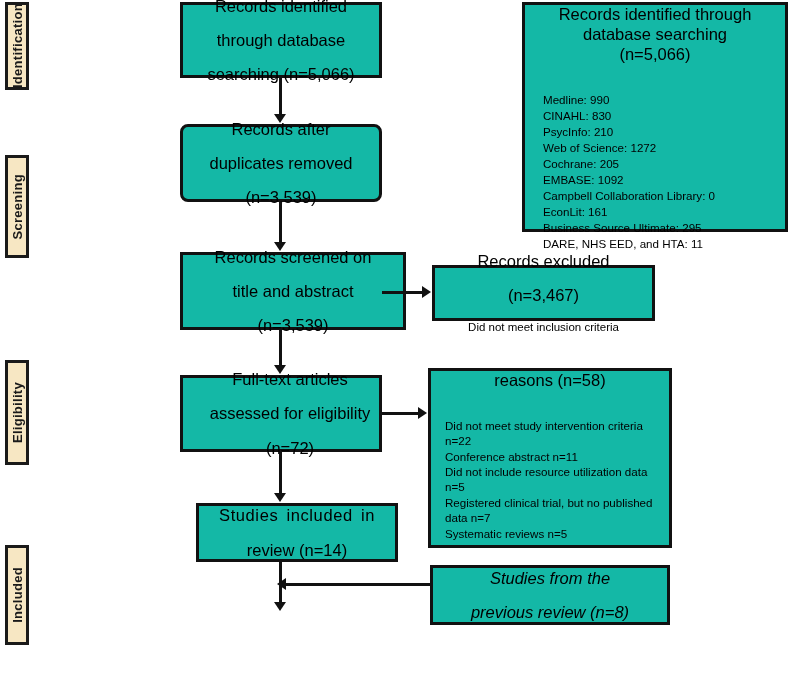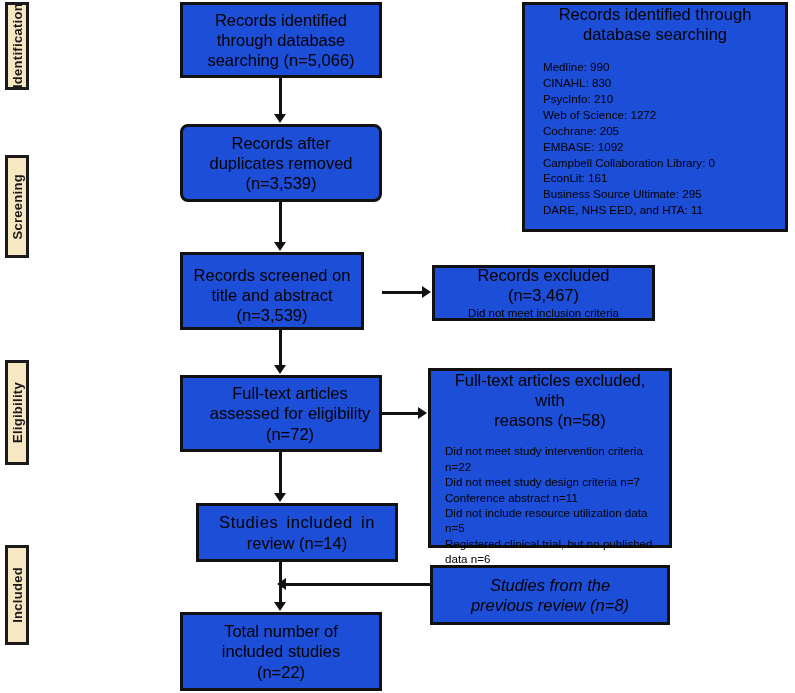--- a/index.html
+++ b/index.html
@@ -35,29 +35,30 @@
     font-size: 13px;
     font-weight: bold;
     letter-spacing: 0.3px;
     white-space: nowrap;
     color: #1a1a1a;
   }
 
   
   .box {
     position: absolute;
-    background: #1d4ed8;
+    background: #14b8a6;
     border: 3px solid #111111;
     box-sizing: border-box;
     display: flex;
     flex-direction: column;
     align-items: center;
     justify-content: center;
     text-align: center;
     padding: 2px 6px;
+    gap: 14px;
   }
   .box .title {
     font-size: 16.5px;
     line-height: 1.22;
     color: #000;
   }
   .box .title.spaced {
     letter-spacing: 0.6px;
     word-spacing: 3px;
   }
@@ -154,47 +155,43 @@
     <div class="title">through database</div>
     <div class="title">searching (n=5,066)</div>
   </div>
 
   <div class="box" style="left:180px; top:124px; width:202px; height:78px;border-radius:8px;">
     <div class="title">Records after</div>
     <div class="title">duplicates removed</div>
     <div class="title">(n=3,539)</div>
   </div>
 
-  <div class="box" style="left:180px; top:252px; width:184px; height:78px;justify-content:flex-end;">
+  <div class="box" style="left:180px; top:252px; width:226px; height:78px;">
     <div class="title">Records screened on</div>
     <div class="title">title and abstract</div>
     <div class="title">(n=3,539)</div>
   </div>
 
   <div class="box" style="left:180px; top:375px; width:202px; height:77px;padding-left:24px;">
     <div class="title">Full-text articles</div>
     <div class="title">assessed for eligibility</div>
     <div class="title">(n=72)</div>
   </div>
 
   <div class="box" style="left:180px; top:503px; width:202px; height:59px;margin-left:16px;">
     <div class="title spaced">Studies  included  in</div>
     <div class="title">review (n=14)</div>
   </div>
 
-  <div class="box" style="left:180px; top:612px; width:202px; height:79px;">
-    <div class="title">Total number of</div>
-    <div class="title">included studies</div>
-    <div class="title">(n=22)</div>
-  </div>
 
   <div class="box listbox" style="left:522px; top:2px; width:266px; height:230px;">
     <div class="heading">
       <div>Records identified through</div>
       <div>database searching</div>
+      <div>(n=5,066)</div>
     </div>
     <ul>
       <li>Medline: 990</li>
       <li>CINAHL: 830</li>
       <li>PsycInfo: 210</li>
       <li>Web of Science: 1272</li>
       <li>Cochrane: 205</li>
       <li>EMBASE: 1092</li>
       <li>Campbell Collaboration Library: 0</li>
       <li>EconLit: 161</li>
@@ -204,29 +201,27 @@
   </div>
 
   <div class="box" style="left:432px; top:265px; width:223px; height:56px;">
     <div class="title">Records excluded</div>
     <div class="title">(n=3,467)</div>
     <div class="subnote">Did not meet inclusion criteria</div>
   </div>
 
   <div class="box listbox reasons" style="left:428px; top:368px; width:244px; height:180px;">
     <div class="heading">
-      <div>Full-text articles excluded, with</div>
       <div>reasons (n=58)</div>
     </div>
     <ul>
       <li>Did not meet study intervention criteria n=22</li>
-      <li>Did not meet study design criteria n=7</li>
       <li>Conference abstract n=11</li>
       <li>Did not include resource utilization data n=5</li>
-      <li>Registered clinical trial, but no published data n=6</li>
+      <li>Registered clinical trial, but no published data n=7</li>
       <li>Systematic reviews n=5</li>
     </ul>
   </div>
 
   <div class="box" style="left:430px; top:565px; width:240px; height:60px;font-style:italic;">
     <div class="title">Studies from the</div>
     <div class="title">previous review (n=8)</div>
   </div>
 
   <div class="vline" style="left:279px; top:78px; height:37px;"></div>

